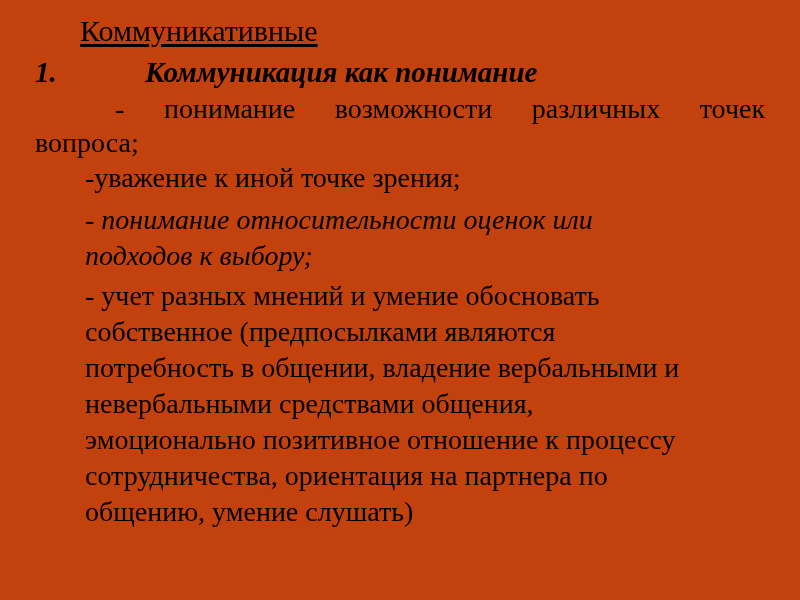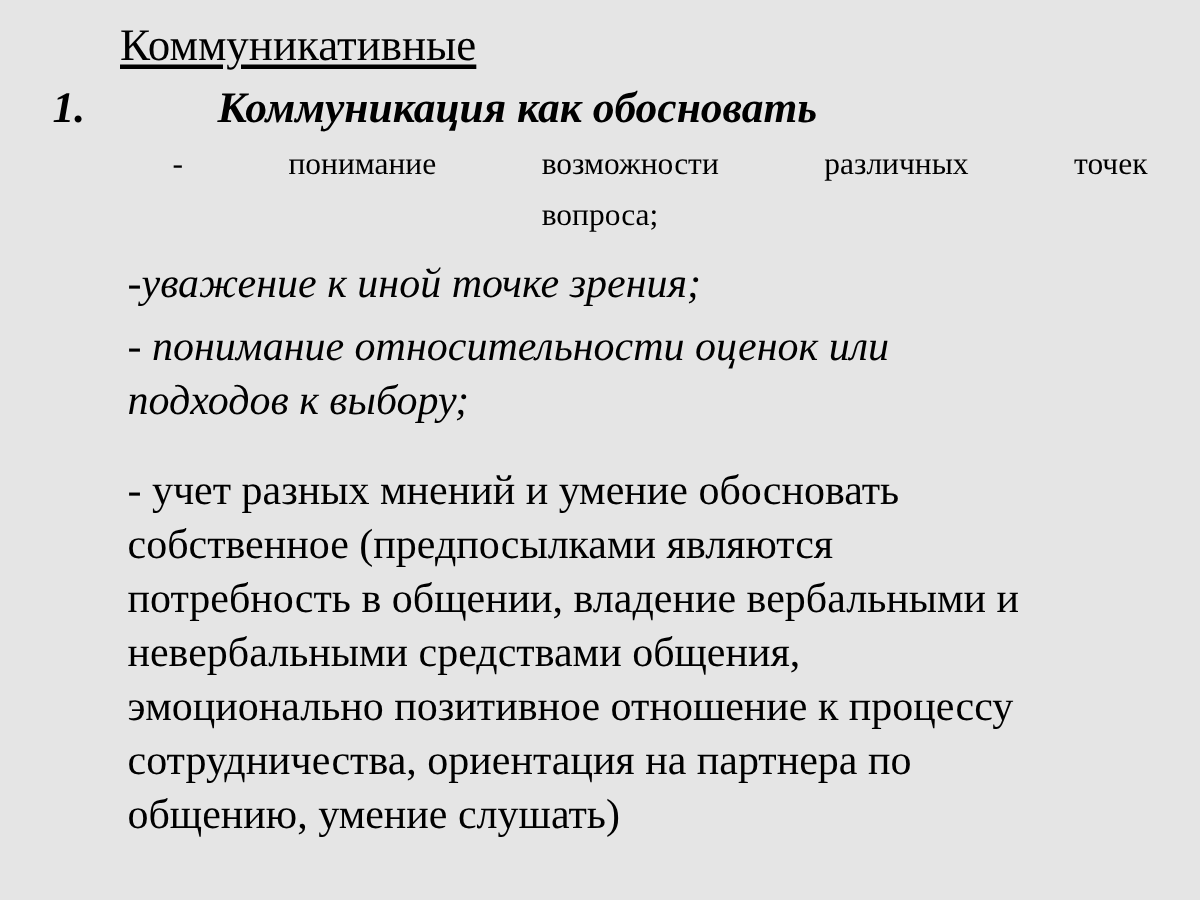--- a/index.html
+++ b/index.html
@@ -4,21 +4,21 @@
   <style>
     html, body {
       margin: 0;
       padding: 0;
       background: #ffffff;
     }
     .slide {
       position: relative;
       width: 800px;
       height: 600px;
-      background: #e5e5e5;
+      background: #c2410c;
       color: #000000;
       font-family: "Liberation Serif", "DejaVu Serif", serif;
       overflow: hidden;
       box-sizing: border-box;
     }
     .title-row {
       margin: 12px 0 0 80px;
       font-size: 30px;
       line-height: 38px;
     }
@@ -36,58 +36,58 @@
       font-weight: bold;
       font-style: italic;
     }
     .item-number {
       flex: none;
       width: 110px;
     }
     .para1 {
       margin-top: 2px;
       padding: 0 35px;
-      font-size: 21px;
+      font-size: 28px;
       line-height: 34px;
     }
     .p1-line {
-      text-align: center;
+      text-align: left;
     }
     .p1-line.justified {
       text-align: justify;
       text-align-last: justify;
     }
     .p1-line.first {
       text-indent: 80px;
     }
     .bullets {
       padding-left: 85px;
       padding-right: 30px;
       font-size: 28px;
       line-height: 36px;
     }
     .bullet {
       white-space: pre-line;
     }
-    .bullet-1 { margin-top: 12px; font-style: italic; }
+    .bullet-1 { margin-top: 0; }
     .bullet-2 { margin-top: 6px; font-style: italic; }
-    .bullet-3 { margin-top: 24px; }
+    .bullet-3 { margin-top: 4px; }
   </style>
 </head>
 <body>
 
 <div class="slide">
 
   <div class="title-row">
     <span class="title">Коммуникативные</span>
   </div>
 
   <div class="heading-row">
     <span class="item-number">1.</span>
-    <span class="item-heading">Коммуникация как обосновать</span>
+    <span class="item-heading">Коммуникация как понимание</span>
   </div>
 
   <div class="para1">
     <div class="p1-line justified first">- понимание возможности различных точек</div>
     <div class="p1-line">вопроса;</div>
   </div>
 
   <div class="bullets">
     <div class="bullet bullet-1">-уважение к иной точке зрения;</div>
     <div class="bullet bullet-2">- понимание относительности оценок или

